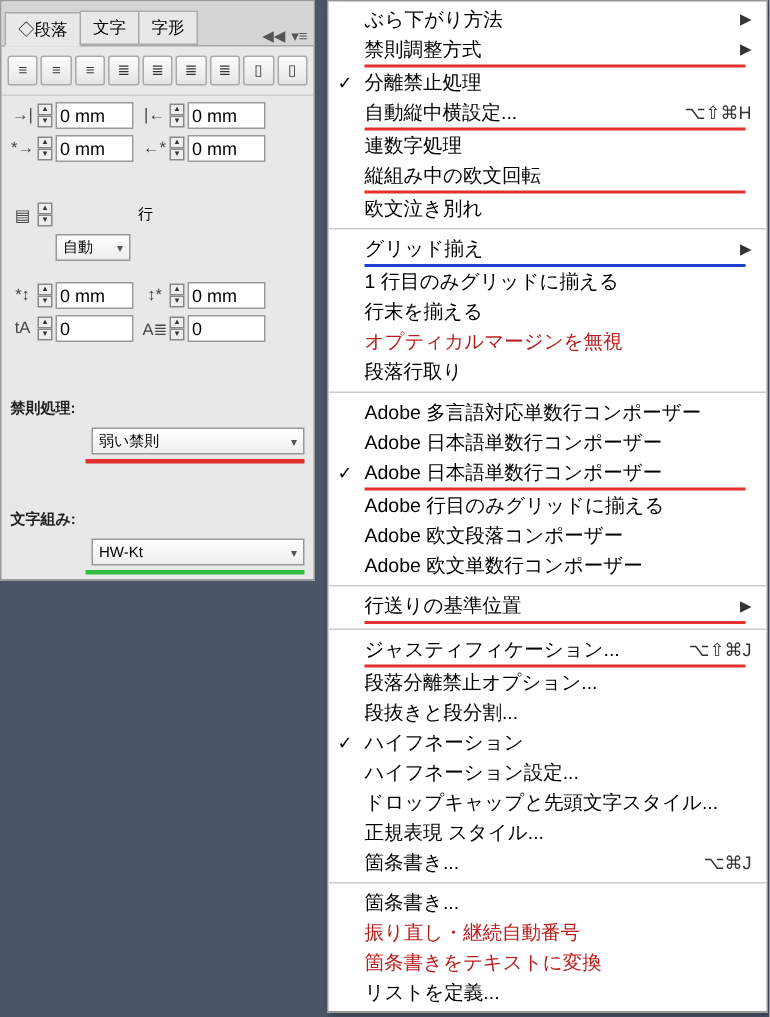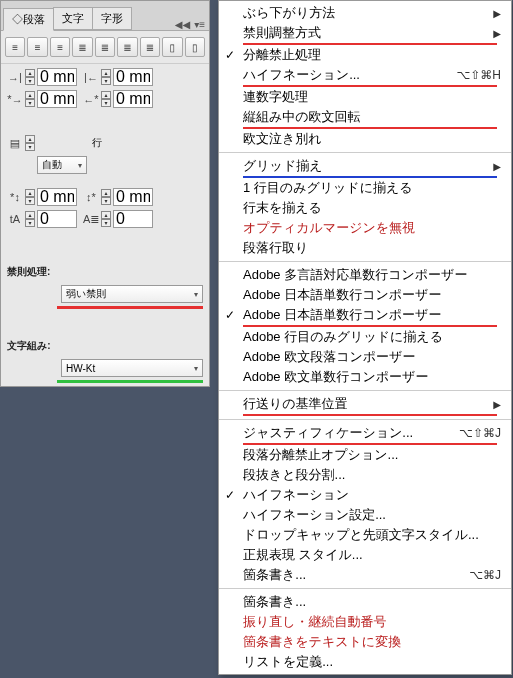--- a/index.html
+++ b/index.html
@@ -15,21 +15,21 @@
 
 .icon-row { display: flex; gap: 2px; padding: 6px 4px; border-bottom: 1px solid #ccc; }
 .icon-btn { width: 22px; height: 20px; border: 1px solid #aaa; background: linear-gradient(#fdfdfd,#e4e4e4); display: flex; align-items: center; justify-content: center; cursor: pointer; font-size: 10px; color: #333; border-radius: 2px; }
 
 .field-grid { padding: 4px 6px; display: flex; flex-direction: column; gap: 4px; }
 .field-row { display: flex; gap: 6px; align-items: center; }
 .field { display: flex; align-items: center; gap: 2px; }
 .field-icon { width: 16px; font-size: 11px; color: #444; text-align: center; }
 .stepper { display: flex; flex-direction: column; }
 .stepper span { width: 10px; height: 8px; border: 1px solid #888; background: #eee; font-size: 6px; line-height: 6px; text-align: center; cursor: pointer; color: #333;}
-.input { width: 40px; height: 18px; border: 1px solid #999; background: #fff; font-size: 16px; padding: 0 2px; }
+.input { width: 52px; height: 18px; border: 1px solid #999; background: #fff; font-size: 12px; padding: 0 2px; }
 
 .sel-row { display: flex; align-items: center; padding: 3px 6px; gap: 4px; }
 .sel-label { font-size: 10px; width: 50px; color: #222; font-weight: bold; }
 .sel { flex: 1; height: 18px; border: 1px solid #999; background: linear-gradient(#fff,#eee); font-size: 10px; padding: 0 4px; display: flex; align-items: center; justify-content: space-between; cursor: pointer; margin-top: 44px; }
 .sel .tri { font-size: 8px; color: #555; }
 .underline { height: 3px; margin: 0 6px 3px 56px; }
 
 
 .menu { position: absolute; left: 218px; top: 0; width: 294px; background: #fff; border: 1px solid #999; box-shadow: 2px 2px 6px rgba(0,0,0,0.3); padding: 2px 0; }
 .menu-item { display: flex; align-items: center; padding: 2px 10px 2px 24px; font-size: 13px; height: 20px; position: relative; cursor: pointer; }
@@ -186,21 +186,21 @@
   <div class="menu-item">
       <span>禁則調整方式</span>
       <span class="sub">▶</span>
     </div>
   <div class="menu-underline red"></div>
   <div class="menu-item">
       <span class="check">✓</span>
       <span>分離禁止処理</span>
     </div>
   <div class="menu-item">
-      <span>ハイフネーション...</span>
+      <span>自動縦中横設定...</span>
       <span class="shortcut">⌥⇧⌘H</span>
     </div>
   <div class="menu-underline red"></div>
   <div class="menu-item">
       <span>連数字処理</span>
     </div>
   <div class="menu-item">
       <span>縦組み中の欧文回転</span>
     </div>
   <div class="menu-underline red"></div>

